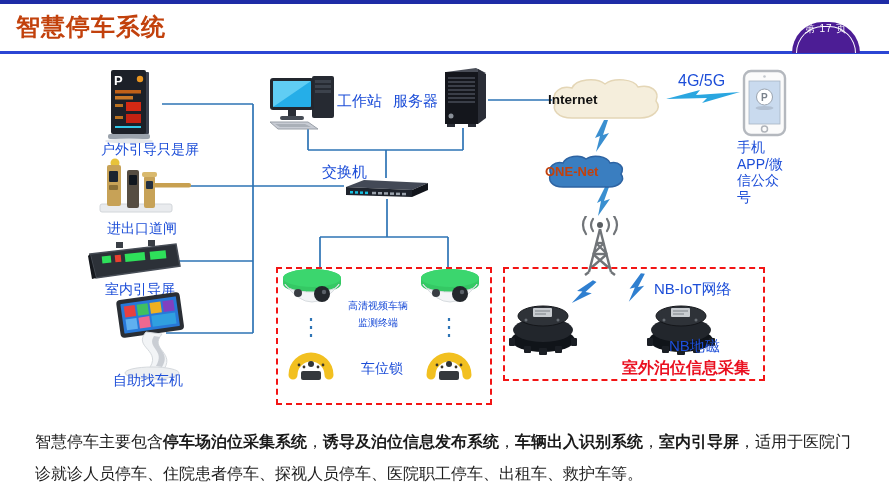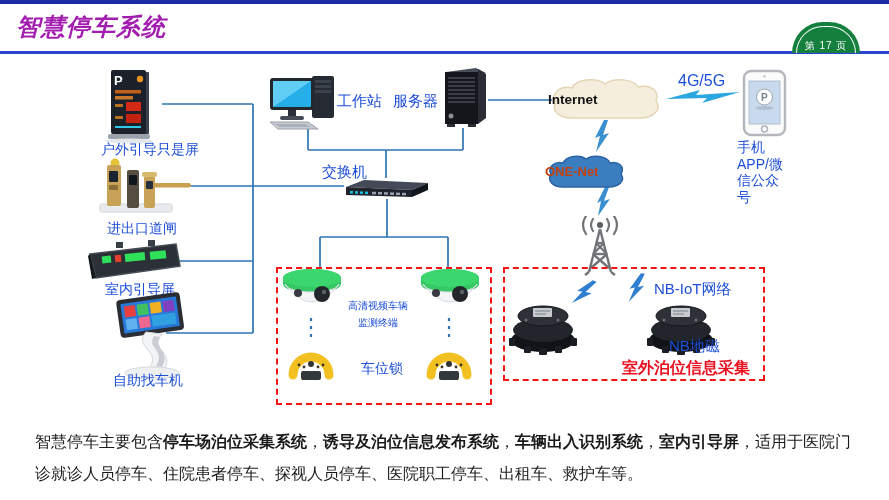--- a/index.html
+++ b/index.html
@@ -1,25 +1,25 @@
 <!DOCTYPE html>
 <html><head>
 <meta charset="utf-8">
 <style>
   html,body{margin:0;padding:0;background:#fff;}
   .slide{position:relative;width:889px;height:500px;background:#fff;overflow:hidden;
          font-family:"Liberation Sans","DejaVu Sans",sans-serif;}
   .abs{position:absolute;}
   
   .topbar{left:0;top:0;width:889px;height:4px;background:#1e2ca6;}
-  .title{left:16px;top:11px;font-size:24px;font-weight:bold;color:#a21caf;letter-spacing:1px;font-style:italic;}
+  .title{left:16px;top:11px;font-size:24px;font-weight:bold;color:#c2410c;letter-spacing:1px;}
   .underline{left:0;top:51px;width:889px;height:3px;background:#2b46d4;}
-  .badge{left:792px;top:22px;width:68px;height:31px;background:#15803d;
-         border-radius:34px 34px 0 0;display:flex;align-items:flex-end;justify-content:center;
-         padding-bottom:0;box-sizing:border-box;}
+  .badge{left:792px;top:22px;width:68px;height:31px;background:#4c1d95;
+         border-radius:34px 34px 0 0;display:flex;align-items:flex-start;justify-content:center;
+         padding-bottom:14px;box-sizing:border-box;}
   .badge::before{content:"";position:absolute;left:4px;right:4px;top:4px;bottom:0;
          border:1.5px solid #fff;border-bottom:none;border-radius:30px 30px 0 0;}
   .badge span{position:relative;color:#fff;font-size:10px;letter-spacing:1px;}
   
   .lbl{color:#1d4ed8;font-weight:normal;font-size:14px;line-height:1.15;}
   .ctr{text-align:center;}
   .red{color:#ea1020;font-weight:bold;font-size:16px;}
   .boxdash{border:2px dashed #f21515;box-sizing:border-box;}
   .cloudtxt{font-weight:bold;text-align:left;}
   

